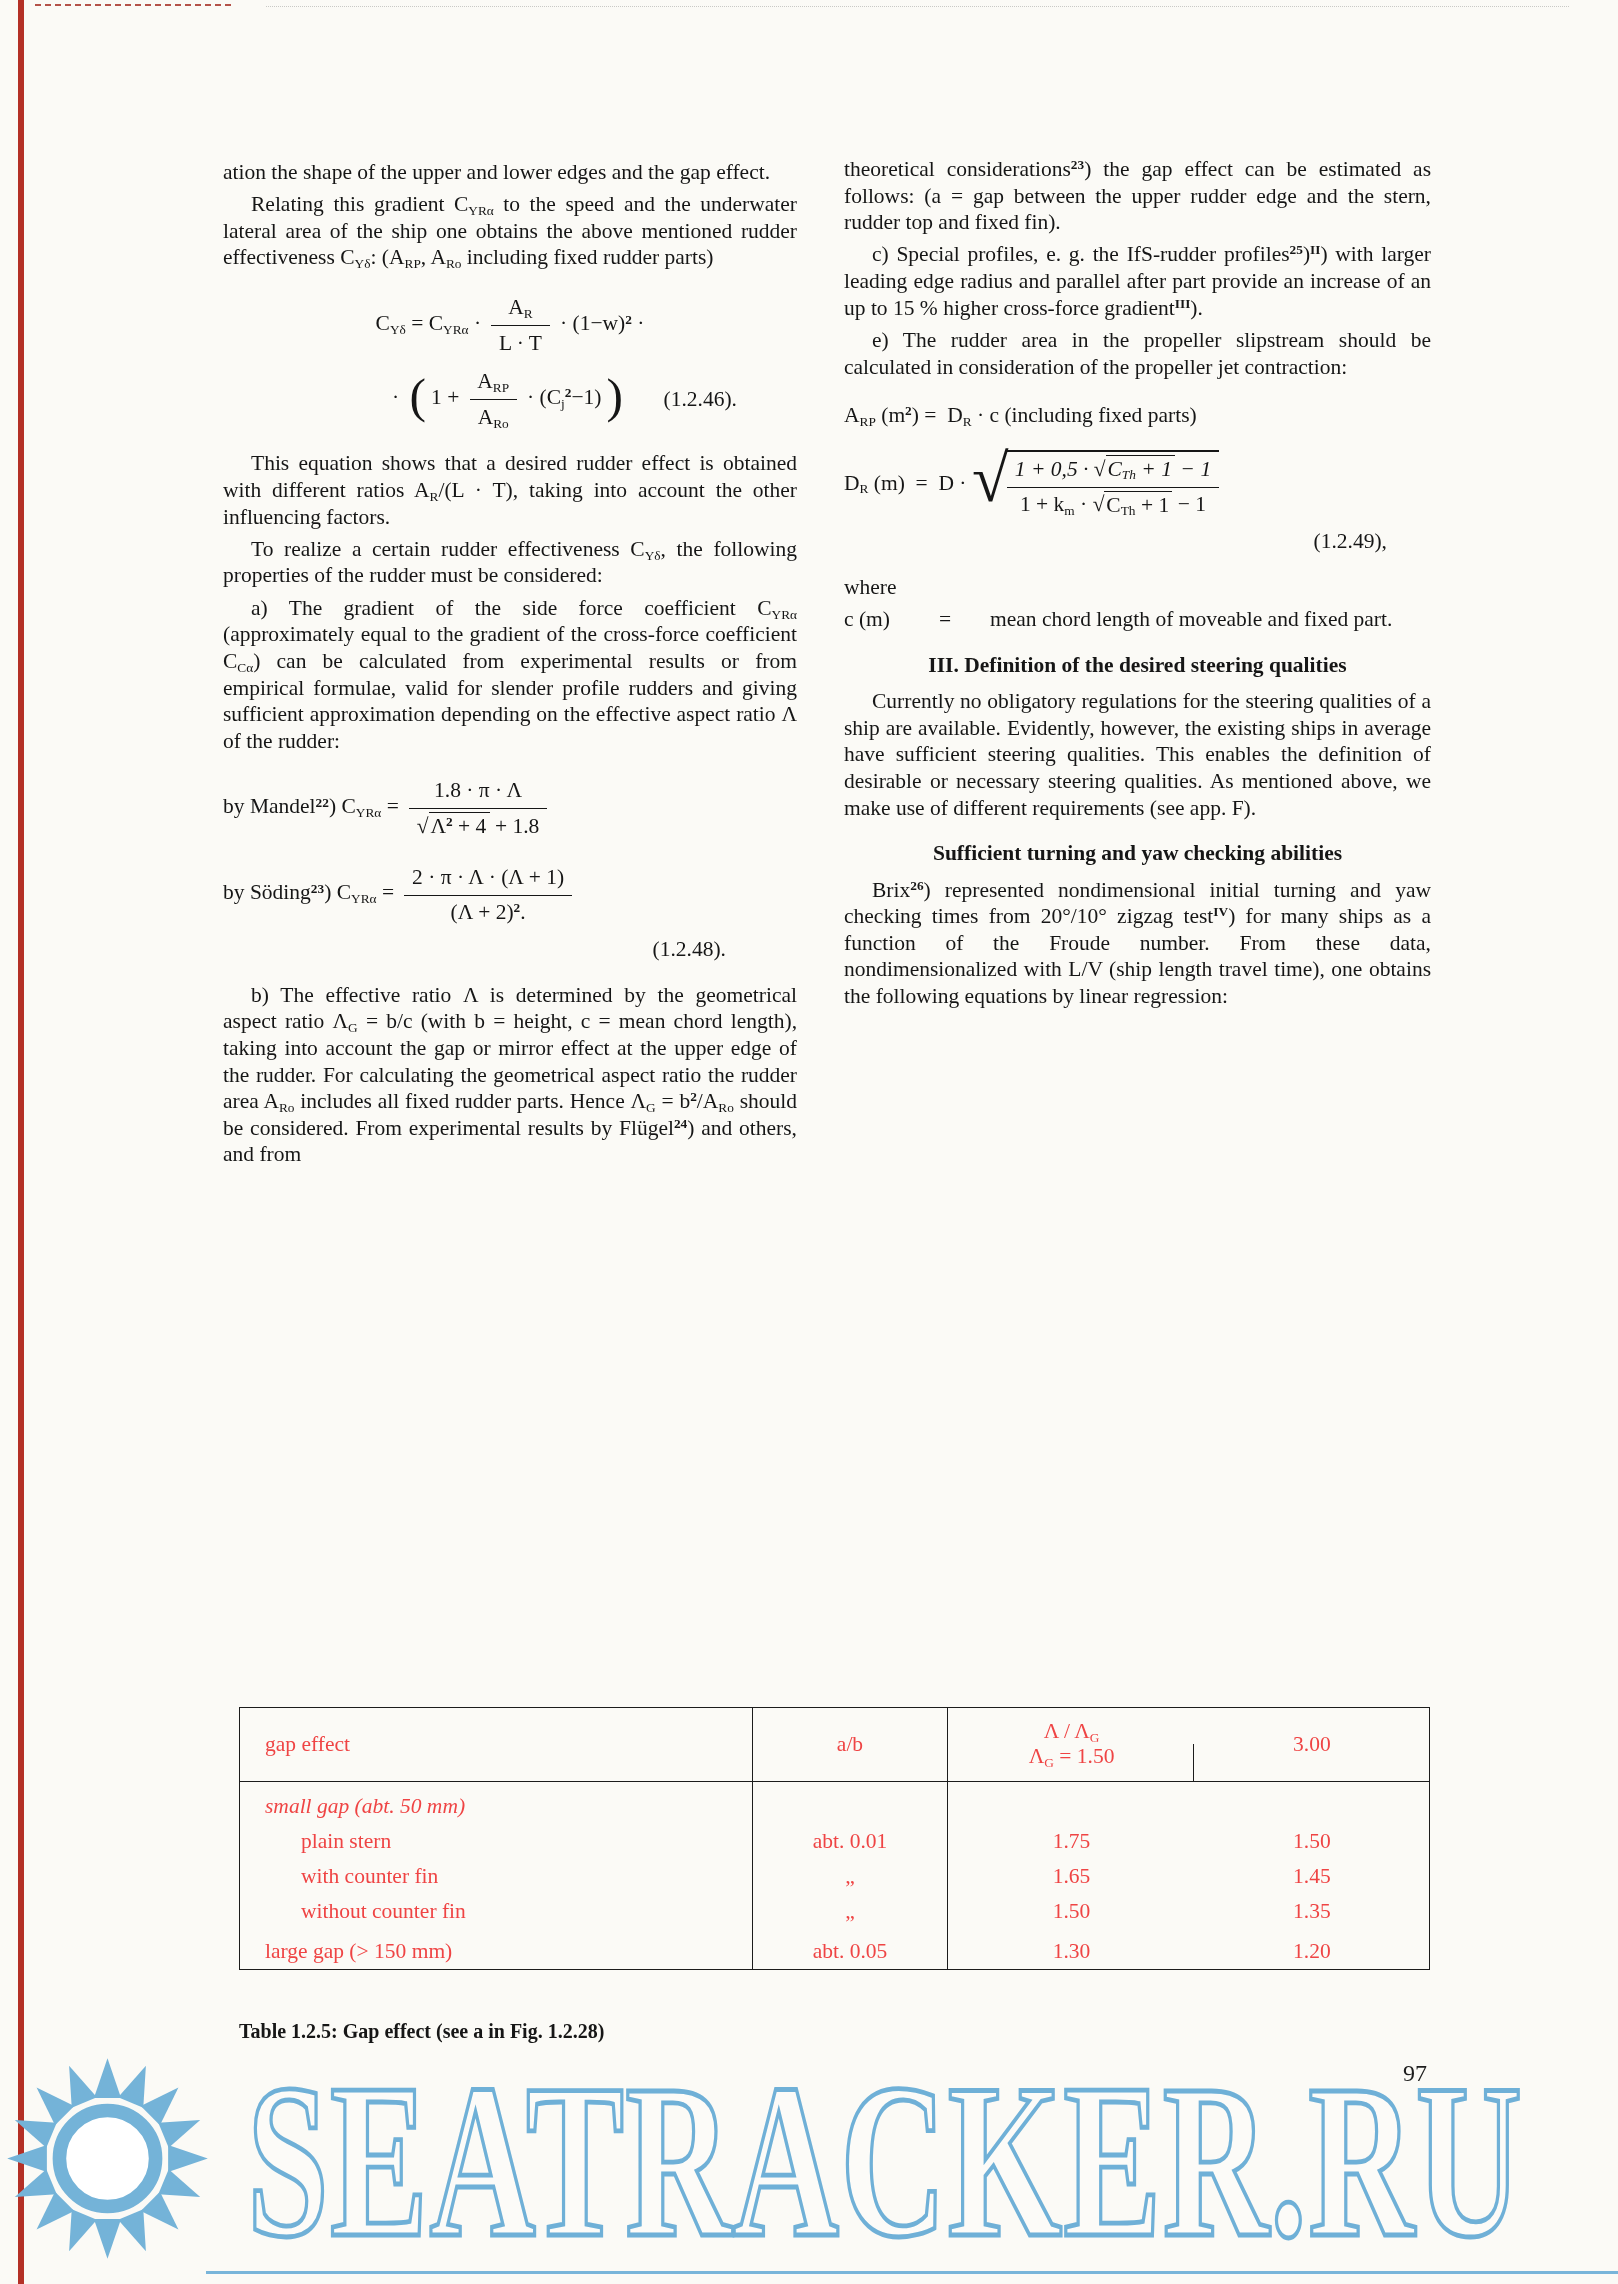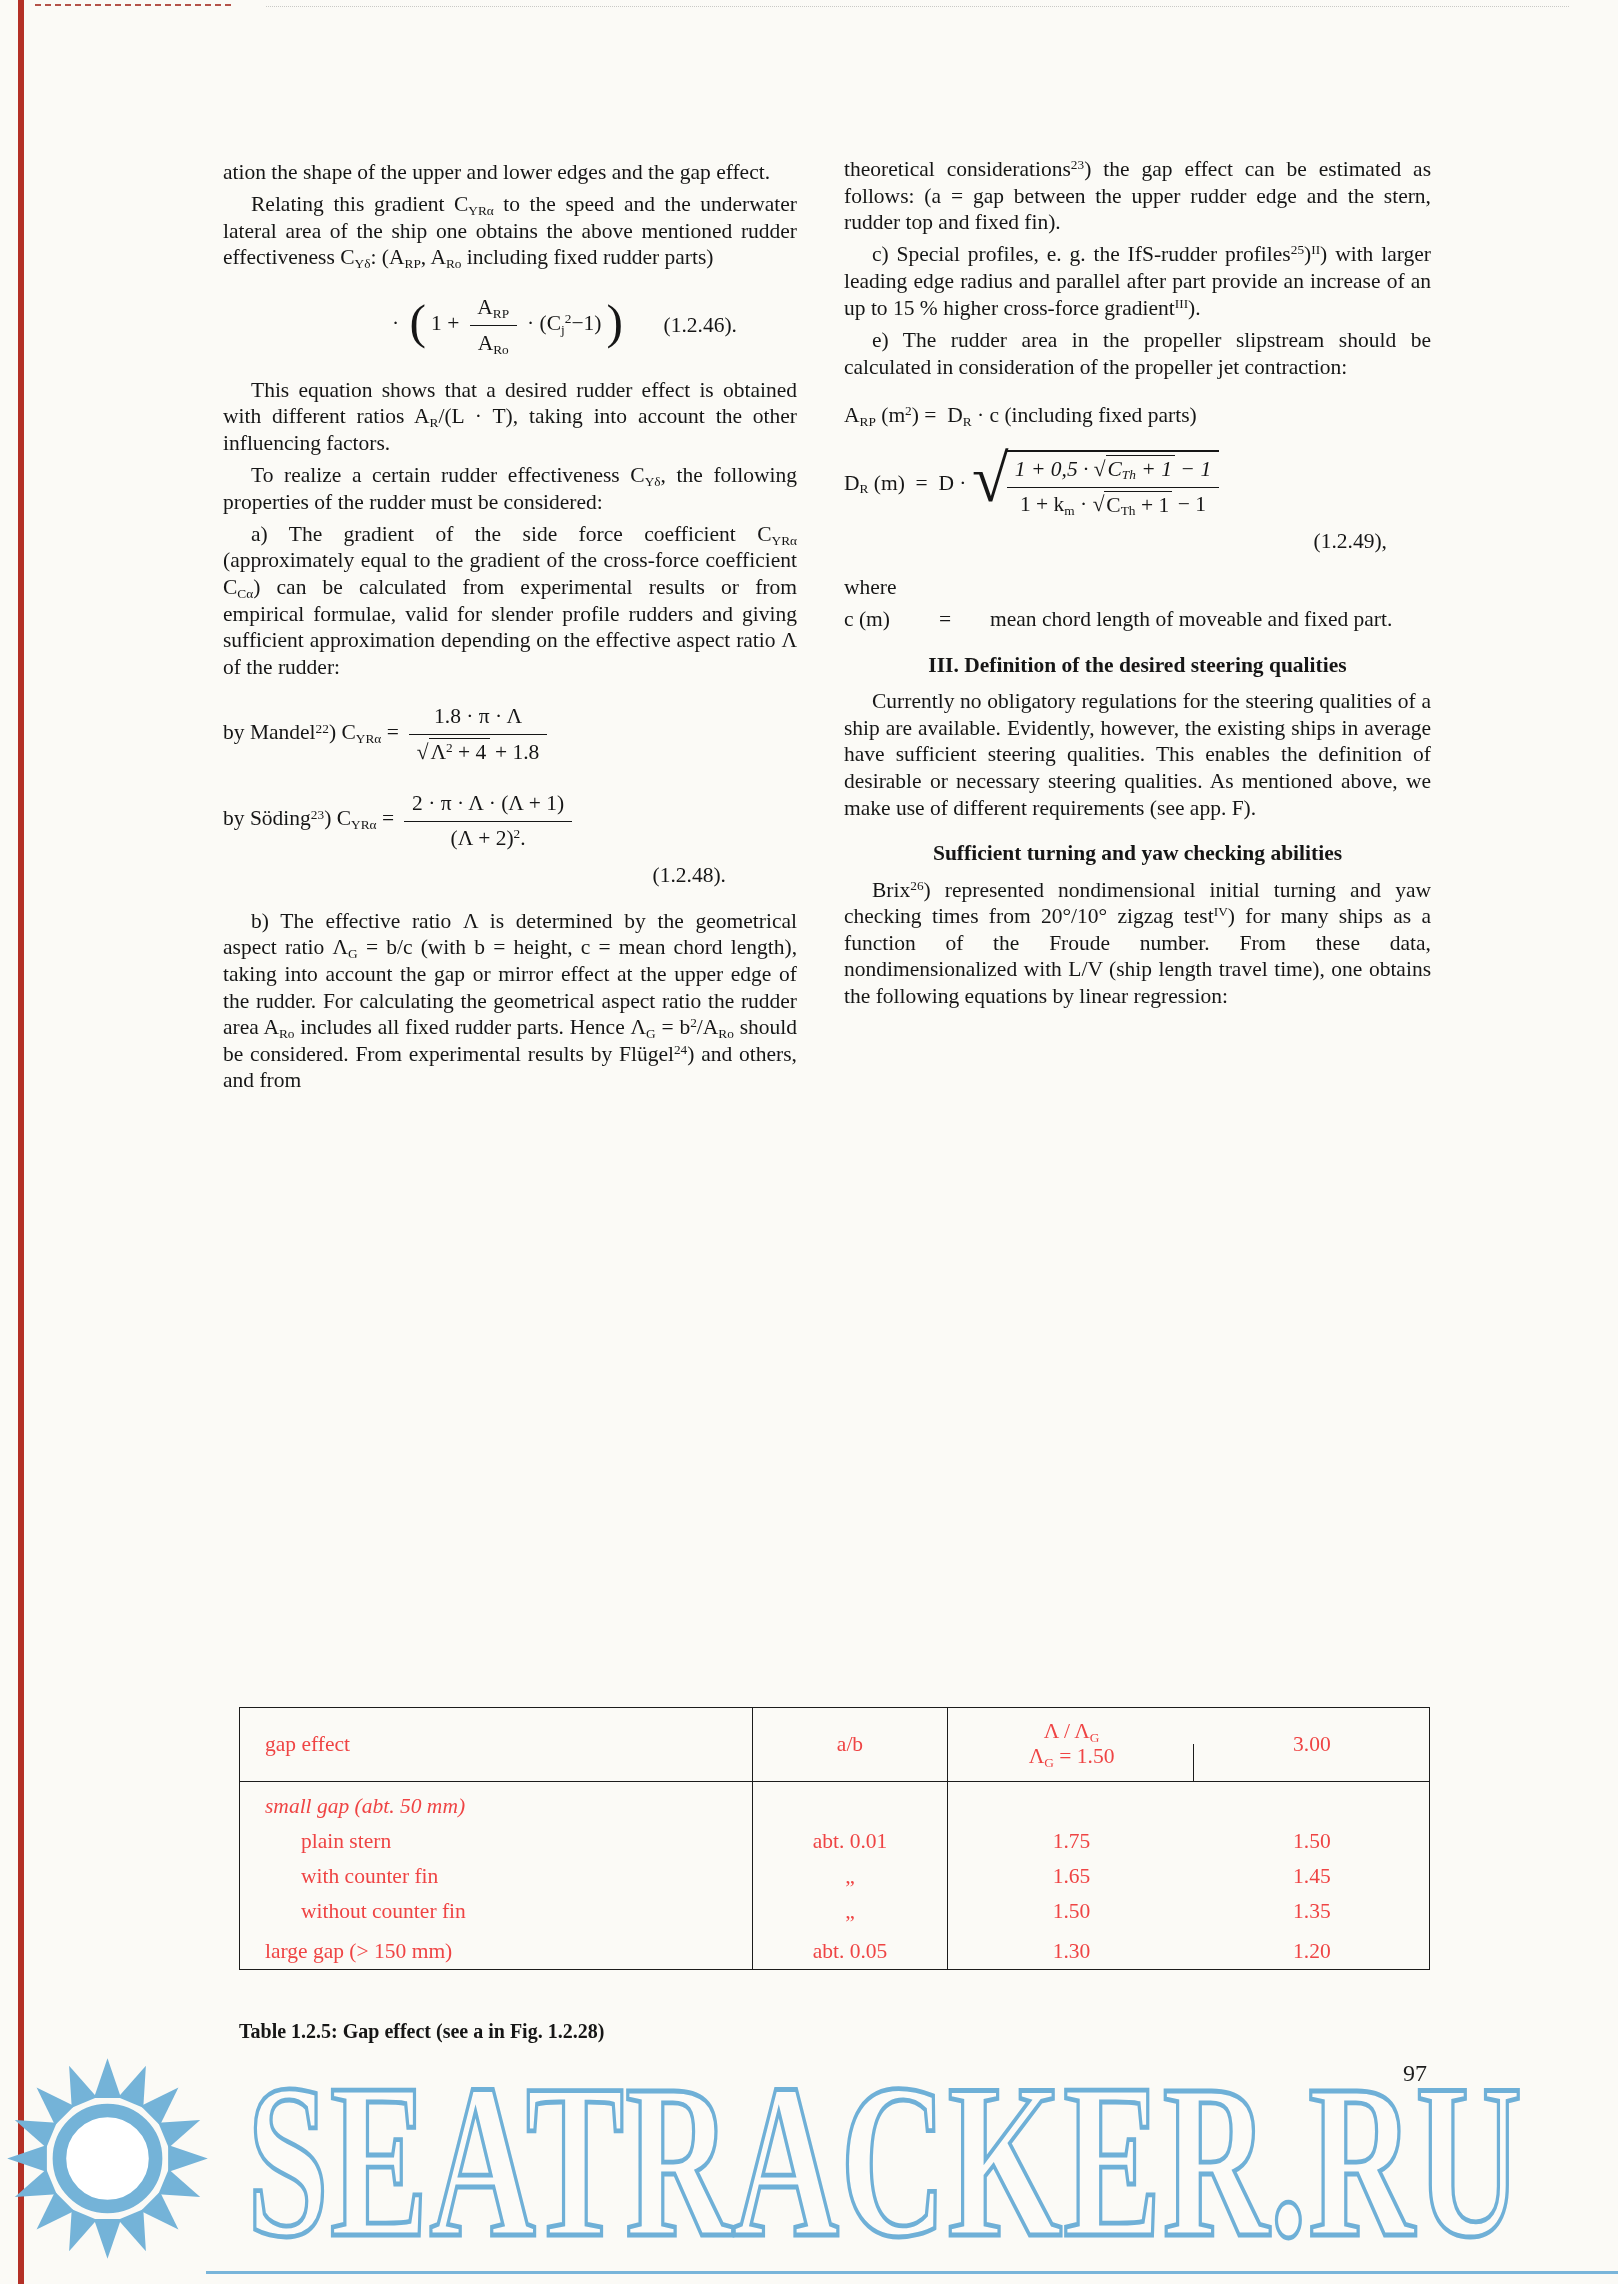--- a/index.html
+++ b/index.html
@@ -16,21 +16,21 @@
   .scan-top-dots { position:absolute; left:266px; top:5.7px; width:1303px; height:0; border-top:1.3px dotted rgba(110,110,110,.35); }
 
   
   .col { position:absolute; font-size:21.5px; line-height:26.6px; text-align:justify; }
   .col-left  { left:223px; top:159px; width:574px; }
   .col-right { left:844px; top:156px; width:587px; }
   .col p { margin:0 0 5.7px 0; text-indent:28px; }
   .col p.cont { text-indent:0; }
   sub, sup { font-size:.62em; line-height:0; }
   sub { vertical-align:-.28em; }
-  sup { vertical-align:.5em; }
+  sup { vertical-align:.5em;font-weight:bold; }
 
   
   .equation { margin:21.5px 0 19px 0; }
   .eq-center { text-align:center; }
   .eq-line { margin:8.9px 0; }
   .eq-rel { position:relative; }
   .eq-num { position:absolute; right:60px; top:50%; transform:translateY(-50%); }
   .eq-num-line { text-align:right; padding-right:71px; margin-top:6.3px; }
   .eq-num-line.tight { padding-right:44px; }
 
@@ -95,20 +95,21 @@
 
   <div class="scan-red-line"></div>
   <div class="scan-top-dashes"></div>
   <div class="scan-top-dots"></div>
 
   <div class="col col-left">
     <p class="cont">ation the shape of the upper and lower edges and the gap effect.</p>
     <p>Relating this gradient C<sub>YRα</sub> to the speed and the underwater lateral area of the ship one obtains the above mentioned rudder effectiveness C<sub>Yδ</sub>: (A<sub>RP</sub>, A<sub>Ro</sub> including fixed rudder parts)</p>
 
     <div class="equation eq-center">
+      <div class="eq-line">C<sub>Yδ</sub> = C<sub>YRα</sub> · <span class="frac"><span class="num">A<sub>R</sub></span><span class="den">L · T</span></span> · (1−w)<sup>2</sup> ·</div>
       <div class="eq-line eq-rel">
         <span>· <span class="bigp">(</span>1 + <span class="frac"><span class="num">A<sub>RP</sub></span><span class="den">A<sub>Ro</sub></span></span> · (C<sub>j</sub><sup>2</sup>−1)<span class="bigp">)</span></span>
         <span class="eq-num">(1.2.46).</span>
       </div>
     </div>
 
     <p>This equation shows that a desired rudder effect is obtained with different ratios A<sub>R</sub>/(L · T), taking into account the other influencing factors.</p>
     <p>To realize a certain rudder effectiveness C<sub>Yδ</sub>, the following properties of the rudder must be considered:</p>
     <p>a) The gradient of the side force coefficient C<sub>YRα</sub> (approximately equal to the gradient of the cross-force coefficient C<sub>Cα</sub>) can be calculated from experimental results or from empirical formulae, valid for slender profile rudders and giving sufficient approximation depending on the effective aspect ratio Λ of the rudder:</p>
 

